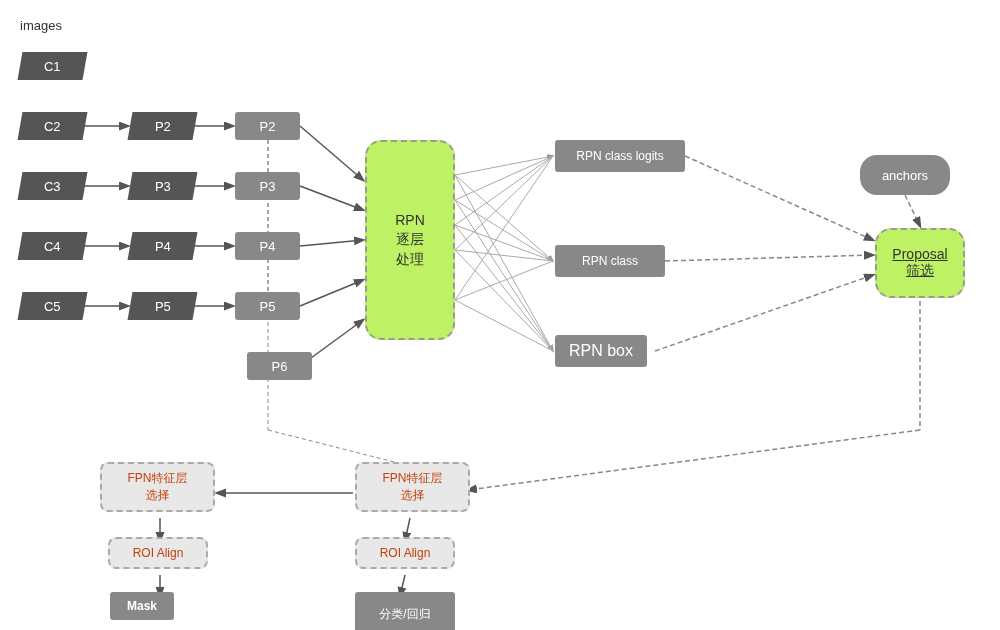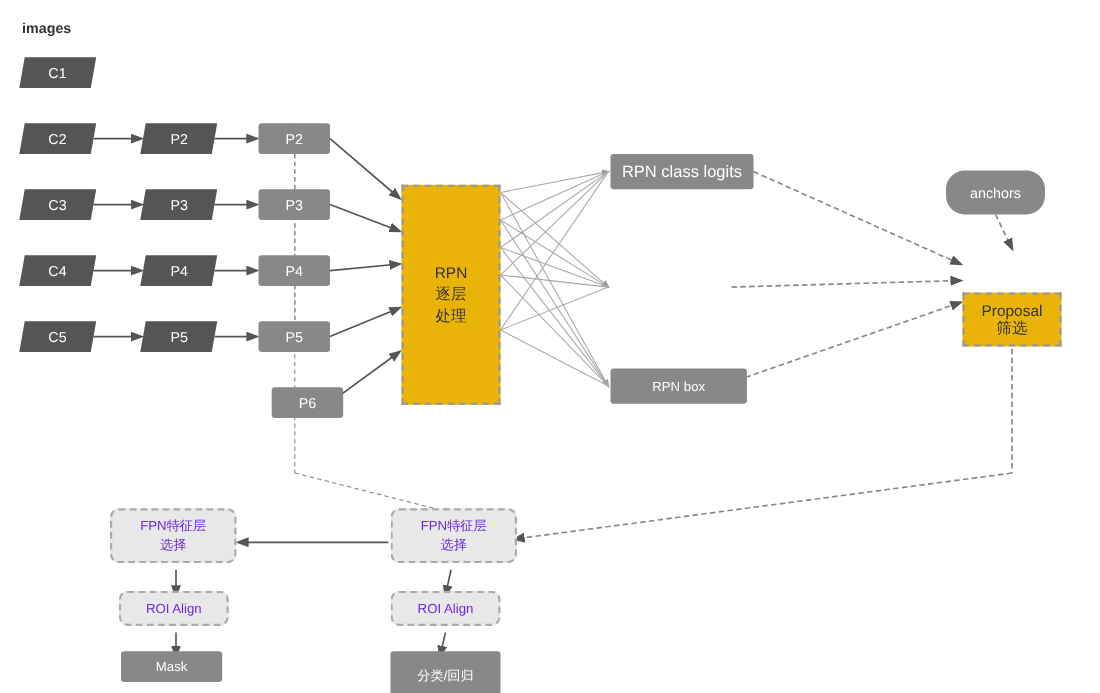--- a/index.html
+++ b/index.html
@@ -30,51 +30,50 @@
       background: #555;
       color: #fff;
       transform: skewX(-10deg);
     }
     .para-dark span {
       transform: skewX(10deg);
       display: block;
     }
     
     .dashed-box {
-      background: #eab308;
+      background: #bef264;
       color: #333;
       border: 2px dashed #999;
-      border-radius: 0;
-      margin-top: 28px;
+      border-radius: 16px;
     }
     
     .medium-box {
       background: #888;
       color: #fff;
       border-radius: 3px;
     }
     
     .light-dashed {
       background: #e8e8e8;
-      color: #6d28d9;
+      color: #c2410c;
       border: 2px dashed #aaa;
       border-radius: 8px;
     }
     svg#arrows {
       position: absolute;
       top: 0; left: 0;
       width: 1000px;
       height: 630px;
       pointer-events: none;
     }
     .title-text {
       position: absolute;
       font-size: 13px;
       color: #333;
-      font-weight: bold;
+      font-weight: normal;
     }
   </style>
 </head>
 <body>
 
 <div id="diagram">
   <svg id="arrows" xmlns="http://www.w3.org/2000/svg">
     <defs>
       <marker id="arr" markerWidth="8" markerHeight="8" refX="6" refY="3" orient="auto">
         <path d="M0,0 L0,6 L8,3 z" fill="#555"></path>
@@ -218,34 +217,37 @@
   <div class="node medium-box" style="left:247px; top:352px; width:65px; height:28px;">
     <span>P6</span>
   </div>
 
   <div class="node dashed-box" style="left:365px; top:140px; width:90px; height:200px; font-size:14px; line-height:1.4;">
     <span style="white-space:pre-line; font-size:14px;">RPN
 逐层
 处理</span>
   </div>
 
-  <div class="node medium-box" style="left:555px; top:140px; width:130px; height:32px; font-size:15px;">
+  <div class="node medium-box" style="left:555px; top:140px; width:130px; height:32px; font-size:12px;">
     <span>RPN class logits</span>
   </div>
 
-
-  <div class="node medium-box" style="left:555px; top:335px; width:124px; height:32px; font-size:12px;">
+  <div class="node medium-box" style="left:555px; top:245px; width:110px; height:32px; font-size:12px;">
+    <span>RPN class</span>
+  </div>
+
+  <div class="node medium-box" style="left:555px; top:335px; width:92px; height:32px; font-size:16px;">
     <span>RPN box</span>
   </div>
 
   <div class="node medium-box" style="left:860px; top:155px; width:90px; height:40px; font-size:13px;border-radius:17px;">
     <span>anchors</span>
   </div>
 
-  <div class="node dashed-box" style="left:875px; top:238px; width:90px; height:49px; font-size:14px;">
+  <div class="node dashed-box" style="left:875px; top:228px; width:90px; height:70px; font-size:14px;text-decoration:underline;">
     <span style="white-space:pre-line;">Proposal
 筛选</span>
   </div>
 
   <div class="node light-dashed" style="left:355px; top:462px; width:115px; height:50px; font-size:12px;">
     <span style="white-space:pre-line;">FPN特征层
 选择</span>
   </div>
 
   <div class="node light-dashed" style="left:100px; top:462px; width:115px; height:50px; font-size:12px;">
@@ -258,17 +260,17 @@
   </div>
 
   <div class="node light-dashed" style="left:108px; top:537px; width:100px; height:32px; font-size:12px;">
     <span>ROI Align</span>
   </div>
 
   <div class="node medium-box" style="left:355px; top:592px; width:100px; height:44px; font-size:12px;">
     <span>分类/回归</span>
   </div>
 
-  <div class="node medium-box" style="left:110px; top:592px; width:92px; height:28px; font-size:12px;">
+  <div class="node medium-box" style="left:110px; top:592px; width:64px; height:28px; font-size:12px;font-weight:bold;">
     <span>Mask</span>
   </div>
 
 </div>
 
 </body></html>

